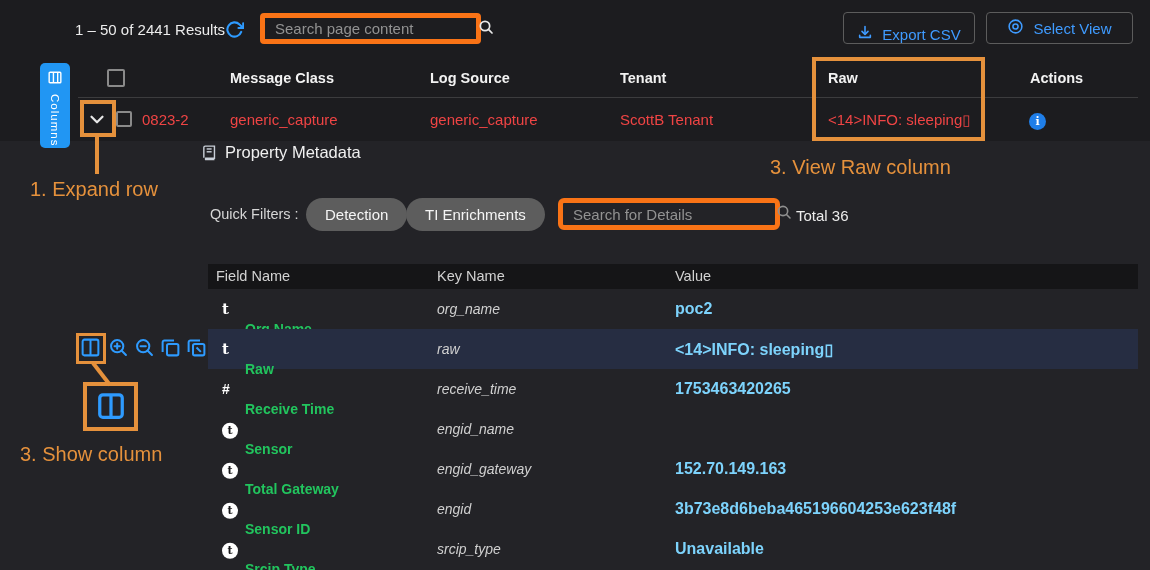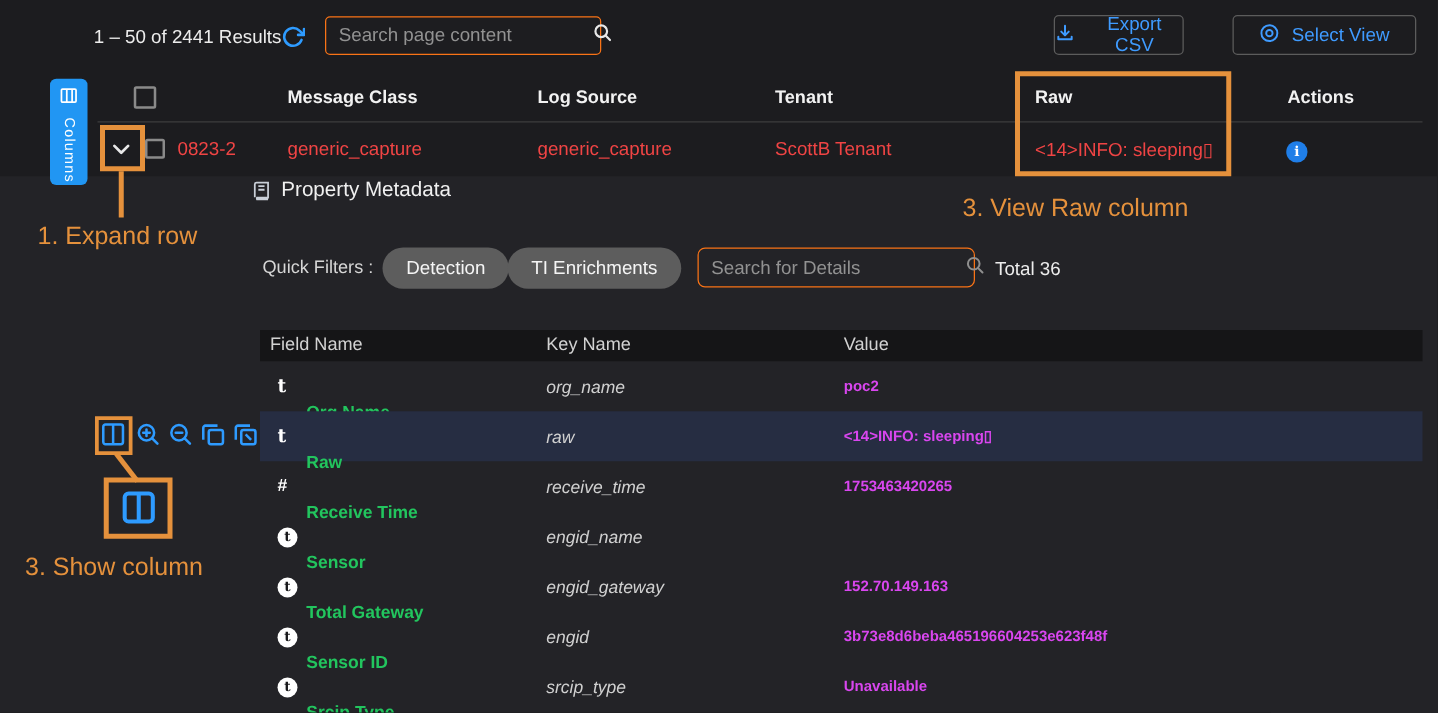--- a/index.html
+++ b/index.html
@@ -2,21 +2,21 @@
 <html><head>
 <meta charset="utf-8">
 <style>
   * { margin:0; padding:0; box-sizing:border-box; }
   html,body { width:1150px; height:570px; overflow:hidden; }
   body { background:#1c1c1f; font-family:"Liberation Sans", sans-serif; color:#e8e8e8; position:relative; }
   .abs { position:absolute; }
 
   
   .results { font-size:15px; color:#ececec; }
-  .searchbox { background:#1d1d20; border:1px solid #f97316; border-radius:4px; display:flex; align-items:center; }
+  .searchbox { background:#1d1d20; border:5px solid #f97316; border-radius:4px; display:flex; align-items:center; }
   .searchbox input { flex:1; background:transparent; border:none; outline:none; color:#d8d8d8; font-size:15px; padding:0 4px 0 10px; font-family:"Liberation Sans", sans-serif; }
   .searchbox input::placeholder { color:#929292; }
   .searchbox .mag { margin-right:8px; flex:none; }
   .topbtn { background:transparent; border:1px solid #5c5c5c; border-radius:4px; color:#3f9bff; font-size:15px; display:flex; align-items:center; justify-content:center; gap:9px; cursor:pointer; font-family:"Liberation Sans", sans-serif; }
 
   
   .colsbtn { background:#2196f3; border-radius:5px; display:flex; flex-direction:column; align-items:center; padding-top:7px; cursor:pointer; }
   .colsbtn .vtext { writing-mode:vertical-rl; text-orientation:mixed; color:#fff; font-size:11.5px; margin-top:6px; letter-spacing:1px; }
 
   
@@ -39,21 +39,21 @@
   .total { font-size:15px; color:#ececec; }
 
   
   .dhead { background:#151517; }
   .dhead span { position:absolute; top:4px; font-size:14.5px; font-weight:500; color:#d2d2d2; }
   .drow { position:relative; width:930px; height:40px; }
   .drow.hl { background:#262d42; }
   .drow .ic   { position:absolute; left:14px; top:50%; transform:translateY(-50%); }
   .drow .fld  { position:absolute; left:37px; top:50%; transform:translateY(-50%); font-size:14px; font-weight:600; color:#22c55e;margin-top:20px; }
   .drow .key  { position:absolute; left:229px; top:50%; transform:translateY(-50%); font-size:14px; font-style:italic; color:#d0d0d0; }
-  .drow .val  { position:absolute; left:467px; top:50%; transform:translateY(-50%); font-size:12px; font-weight:bold; color:#d946ef; }
+  .drow .val  { position:absolute; left:467px; top:50%; transform:translateY(-50%); font-size:16px; font-weight:bold; color:#7dd3fc; }
   .ticon { font-family:"DejaVu Serif", serif; font-weight:bold; color:#fff; font-size:15px; }
   .hicon { font-weight:bold; color:#fff; font-size:14px; }
   .tcircle { width:16px; height:16px; border-radius:50%; background:#fff; color:#18181a; display:inline-flex; align-items:center; justify-content:center; font-family:"DejaVu Serif", serif; font-weight:bold; font-size:11px; }
 
   .toolicon { cursor:pointer; }
 </style>
 </head>
 <body>
 
 <div class="abs panelbg" style="left:0; top:141px; width:1150px; height:429px;"></div>
@@ -70,21 +70,21 @@
 <div class="abs searchbox" style="left:260px; top:13px; width:221px; height:31px;">
   <input placeholder="Search page content" style="">
   <span class="mag">
     <svg width="16" height="16" viewBox="0 0 24 24" fill="none" stroke="#e8e8e8" stroke-width="2.6" stroke-linecap="round">
         <circle cx="10.5" cy="10.5" r="7"></circle>
         <line x1="21" y1="21" x2="15.7" y2="15.7"></line>
       </svg>
   </span>
 </div>
 
-<button class="abs topbtn" style="left:843px; top:12px; width:104px; height:32px;">
+<button class="abs topbtn" style="left:843px; top:12px; width:132px; height:32px;align-items:flex-end;">
   <span>
     <svg width="16" height="16" viewBox="0 0 24 24" fill="none" stroke="#3f9bff" stroke-width="2.4" stroke-linecap="round" stroke-linejoin="round">
         <path d="M4 17v3h16v-3"></path>
         <polyline points="7.5 11 12 15.5 16.5 11"></polyline>
         <line x1="12" y1="15" x2="12" y2="4"></line>
       </svg>
   </span>
   <span>Export CSV</span>
 </button>
 

